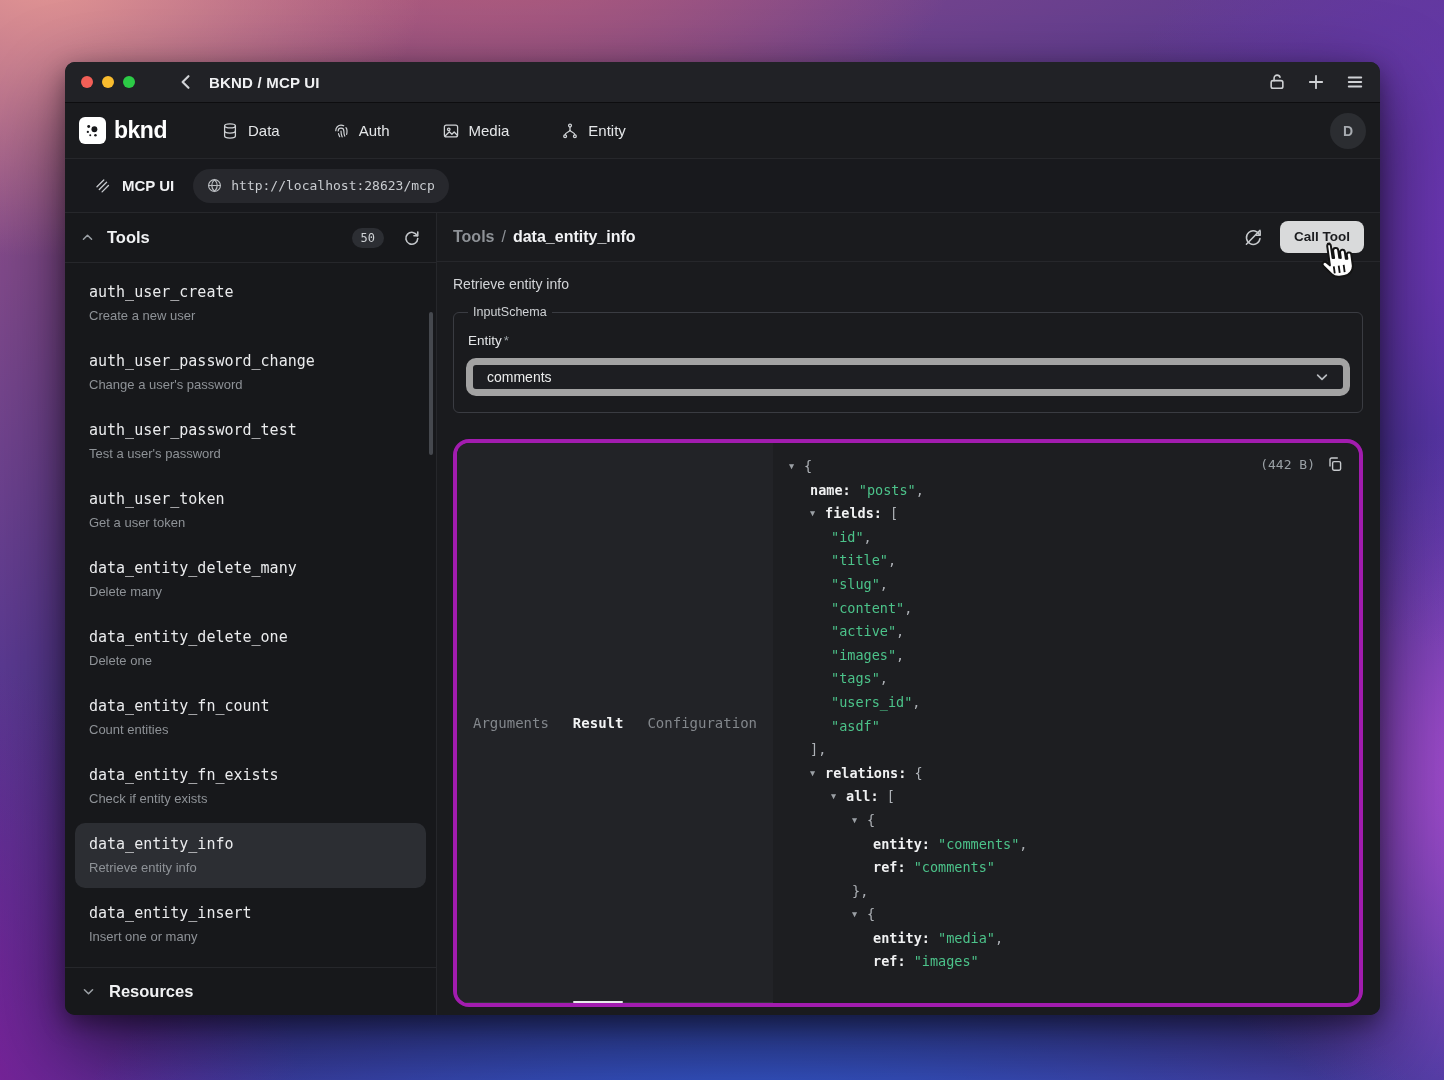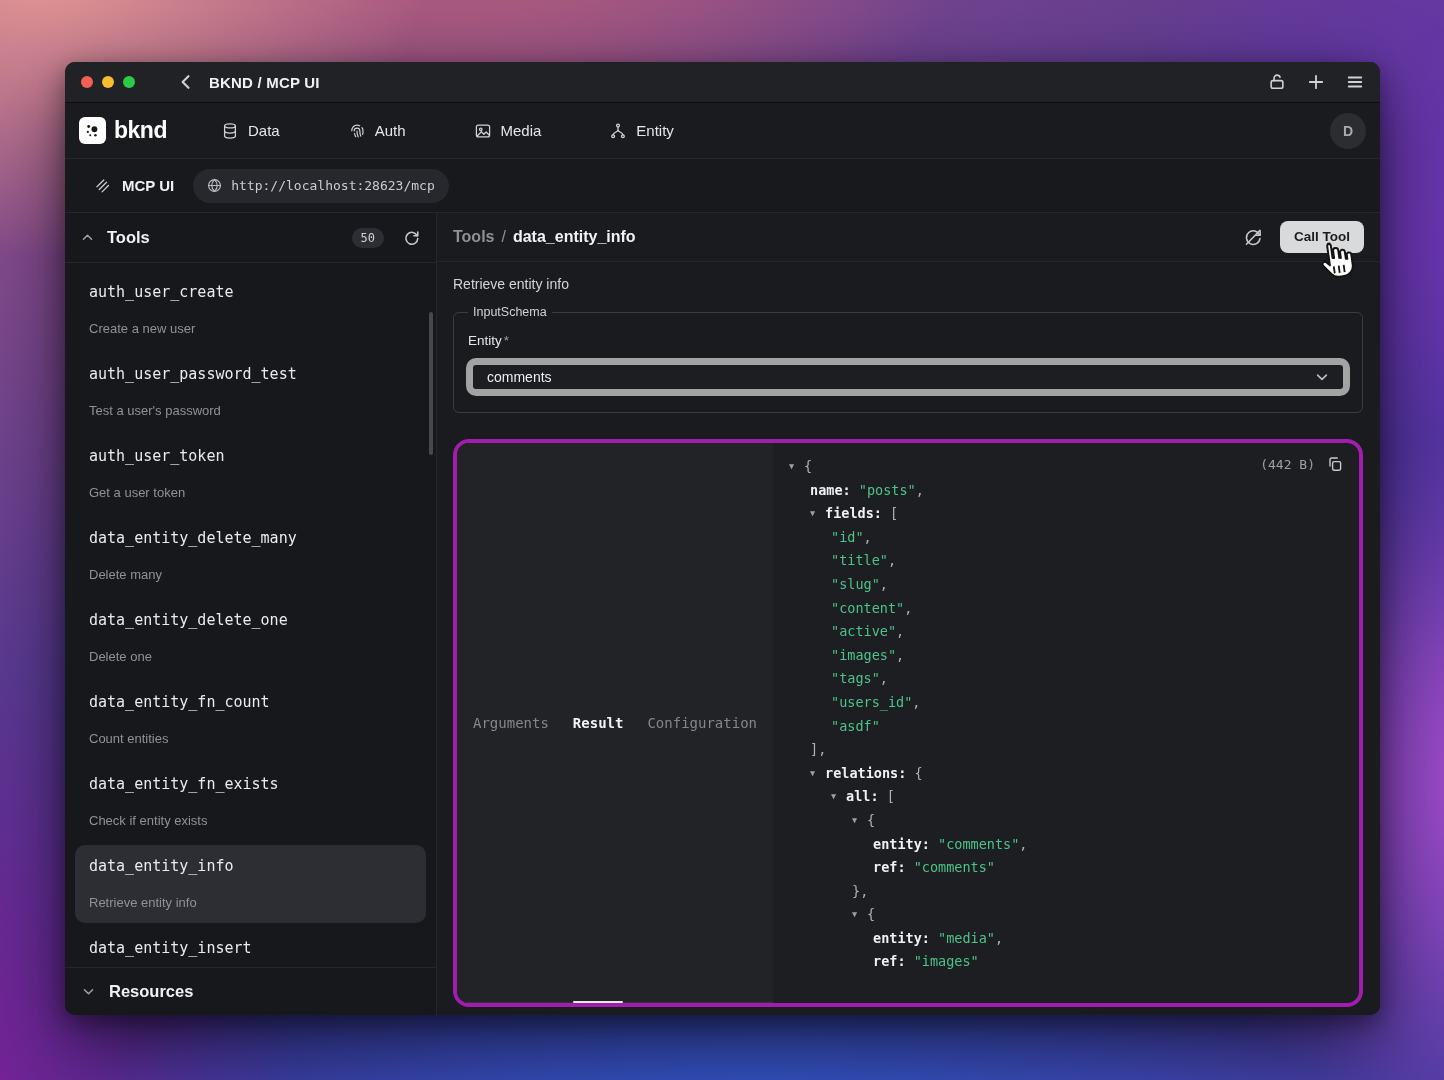--- a/index.html
+++ b/index.html
@@ -34,21 +34,21 @@
   .tb-back { margin-left:42px; width:18px; height:18px; color:#d0d2d5; display:flex; }
   .tb-title { margin-left:14px; font-size:15px; font-weight:bold; color:#f0f1f3; letter-spacing:.2px; }
   .tb-right { margin-left:auto; display:flex; align-items:center; gap:21px; color:#d0d2d5; }
   .tb-right .ic { width:18px; height:18px; display:flex; }
 
   
   .navbar { flex:0 0 55px; display:flex; align-items:center; padding:0 14px; background:#1a1b1e; }
   .brand { display:flex; align-items:center; gap:8px; }
   .brand-box { width:27px; height:27px; background:#fff; border-radius:6px; display:flex; align-items:center; justify-content:center; }
   .brand-text { font-size:23px; font-weight:bold; color:#fff; letter-spacing:-0.5px; }
-  .nav-items { display:flex; gap:68px; margin-left:54px; }
+  .nav-items { display:flex; gap:52px; margin-left:54px; }
   .nav-item { display:flex; align-items:center; gap:9px; font-size:15px; color:#e4e6e8; cursor:default; }
   .nav-item .ic { width:18px; height:18px; color:#cfd2d5; display:flex; }
   .avatar { margin-left:auto; width:36px; height:36px; border-radius:50%; background:#2b2d31; color:#a7abb0; font-size:14px; font-weight:bold; display:flex; align-items:center; justify-content:center; }
 
   
   .mcpbar { flex:0 0 55px; display:flex; align-items:center; gap:11px; padding:0 29px; background:#18191d; border-top:1px solid #26272b; border-bottom:1px solid #26272b; }
   .mcpbar .ic { width:17px; height:17px; color:#c3c6ca; display:flex; }
   .mcp-title { font-size:15px; font-weight:bold; color:#f0f1f3; margin-right:8px; }
   .url-pill { height:34px; display:flex; align-items:center; gap:9px; padding:0 14px; background:#27282d; border-radius:17px; color:#c9ccd0; font-family:"DejaVu Sans Mono", monospace; font-size:13px; }
   .url-pill .ic { width:15px; height:15px; color:#b9bcc0; }
@@ -56,21 +56,21 @@
   
   .win-body { flex:1; display:flex; min-height:0; }
 
   .sidebar { flex:0 0 372px; background:#17181b; border-right:1px solid #26272b; display:flex; flex-direction:column; position:relative; min-height:0; }
   .sb-header { flex:0 0 50px; border-bottom:1px solid #26272b; display:flex; align-items:center; gap:13px; padding:0 16px; }
   .sb-header .chev { width:13px; height:13px; color:#9ba0a5; display:flex; }
   .sb-title { font-size:16.5px; font-weight:bold; color:#f0f1f3; }
   .sb-count { margin-left:auto; background:#2c2e33; color:#cfd2d5; font-family:"DejaVu Sans Mono", monospace; font-size:12px; padding:3px 9px; border-radius:11px; }
   .sb-refresh { width:17px; height:17px; color:#c3c6ca; display:flex; margin-left:6px; }
   .tool-list { flex:1; overflow:hidden; padding:8px 10px; }
-  .tool-item { padding:12px 14px; border-radius:10px; display:flex; flex-direction:column; gap:20px; margin-bottom:4px; }
+  .tool-item { padding:12px 14px; border-radius:10px; display:flex; flex-direction:column; gap:7px; margin-bottom:4px; }
   .tool-item.selected { background:#2c2e33; }
   .tool-name { font-family:"DejaVu Sans Mono", monospace; font-size:15px; color:#eaebed; line-height:18px; }
   .tool-desc { font-size:13px; color:#8e9297; line-height:16px; }
   .sb-footer { flex:0 0 48px; border-top:1px solid #26272b; display:flex; align-items:center; gap:14px; padding:4px 17px; }
   .sb-footer .chev { width:13px; height:13px; color:#9ba0a5; display:flex; }
   .sb-footer-title { font-size:16.5px; font-weight:bold; color:#f0f1f3; }
   .sb-scrollthumb { position:absolute; right:3px; top:99px; width:4px; height:143px; border-radius:2px; background:#45484e; }
 
   
   .main { flex:1; display:flex; flex-direction:column; min-width:0; background:#1a1b1e; }
@@ -254,20 +254,24 @@
                 <path d="M13.9 2.8v3.6h-3.6"></path>
               </svg>
             </span>
         </div>
         <div class="tool-list" id="tool-list">
   <div class="tool-item">
     <div class="tool-name">auth_user_create</div>
     <div class="tool-desc">Create a new user</div>
   </div>
 
+  <div class="tool-item">
+    <div class="tool-name">auth_user_password_change</div>
+    <div class="tool-desc">Change a user's password</div>
+  </div>
 
   <div class="tool-item">
     <div class="tool-name">auth_user_password_test</div>
     <div class="tool-desc">Test a user's password</div>
   </div>
 
   <div class="tool-item">
     <div class="tool-name">auth_user_token</div>
     <div class="tool-desc">Get a user token</div>
   </div>

